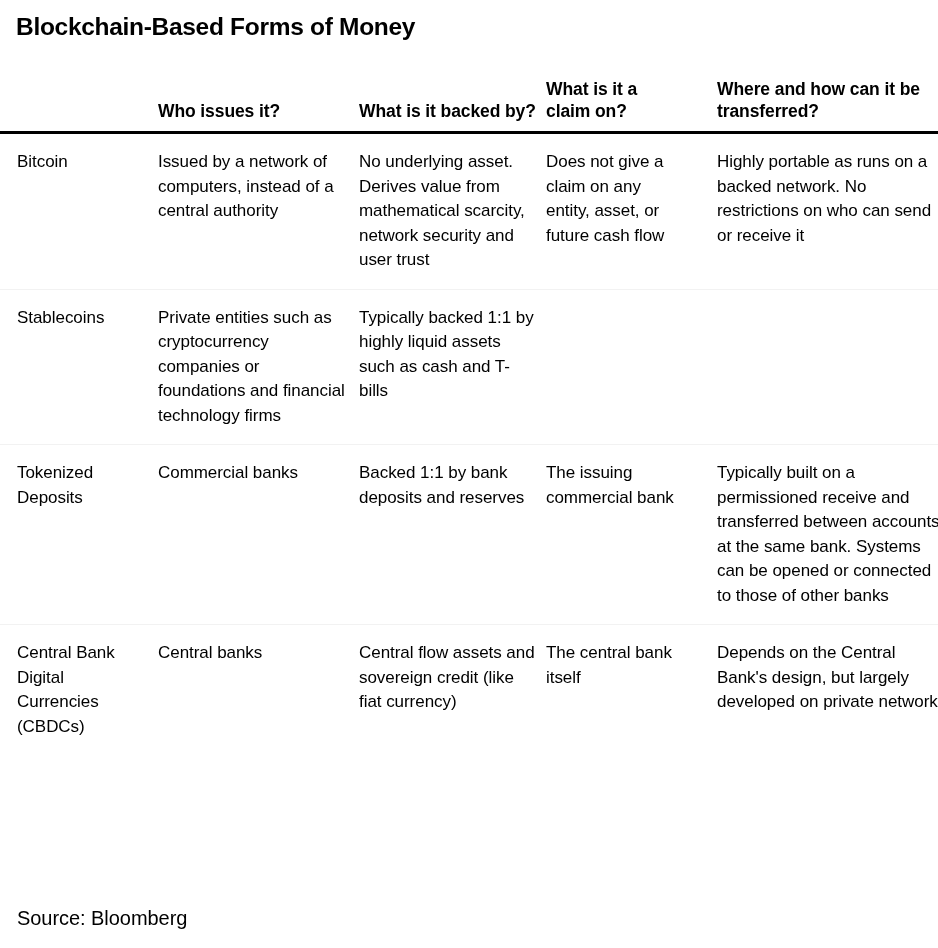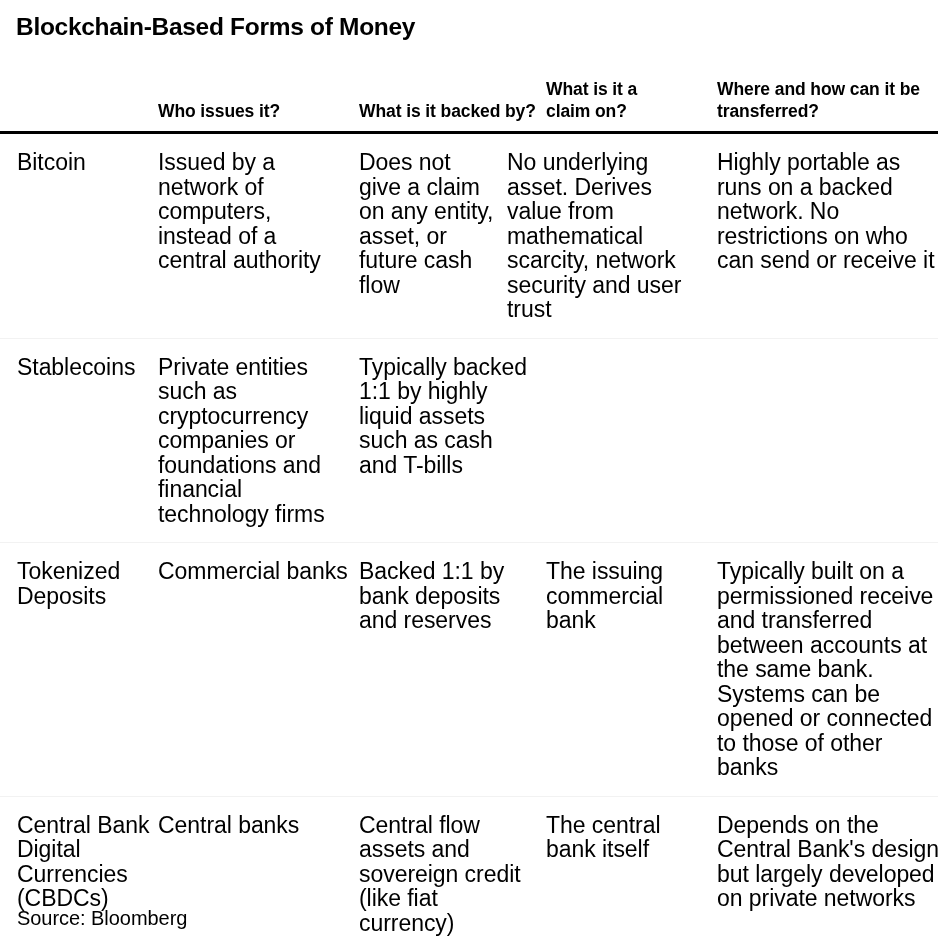--- a/index.html
+++ b/index.html
@@ -68,21 +68,21 @@
     padding-top: 16px;
     padding-bottom: 16px;
     border-bottom: 1px solid #f2f2f2;
   }
 
   .data-row.last {
     border-bottom: none;
   }
 
   .data-row .cell {
-    font-size: 23px;
+    font-size: 17px;
     line-height: 24.5px;
     letter-spacing: -0.05px;
   }
 
   
   .c1 { width: 141px; flex: 0 0 141px; padding-right: 8px; box-sizing: border-box; }
   .c2 { width: 201px; flex: 0 0 201px; padding-right: 10px; box-sizing: border-box; }
   .c3 { width: 187px; flex: 0 0 187px; padding-right: 10px; box-sizing: border-box; }
   .c4 { width: 148px; flex: 0 0 148px; padding-right: 10px; box-sizing: border-box; }
   .c5 { width: 230px; flex: 0 0 230px; box-sizing: border-box; margin-left: 23px; }
@@ -112,22 +112,22 @@
       <div class="cell c1"></div>
       <div class="cell c2">Who issues it?</div>
       <div class="cell c3">What is it backed by?</div>
       <div class="cell c4">What is it a claim on?</div>
       <div class="cell c5">Where and how can it be transferred?</div>
     </div>
 
     <div class="row data-row">
       <div class="cell c1">Bitcoin</div>
       <div class="cell c2">Issued by a network of computers, instead of a central authority</div>
+      <div class="cell c3">No underlying asset. Derives value from mathematical scarcity, network security and user trust</div>
       <div class="cell c4">Does not give a claim on any entity, asset, or future cash flow</div>
-      <div class="cell c3">No underlying asset. Derives value from mathematical scarcity, network security and user trust</div>
       <div class="cell c5">Highly portable as runs on a backed network. No restrictions on who can send or receive it</div>
     </div>
 
     <div class="row data-row">
       <div class="cell c1">Stablecoins</div>
       <div class="cell c2">Private entities such as cryptocurrency companies or foundations and financial technology firms</div>
       <div class="cell c3">Typically backed 1:1 by highly liquid assets such as cash and T-bills</div>
     </div>
 
     <div class="row data-row">

